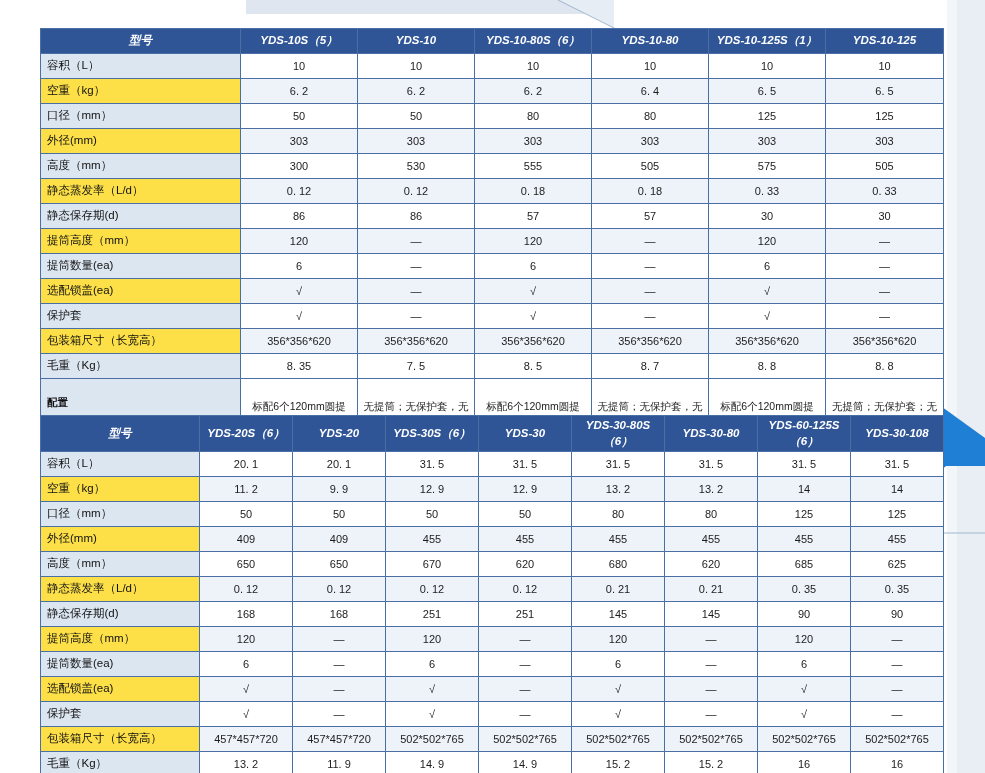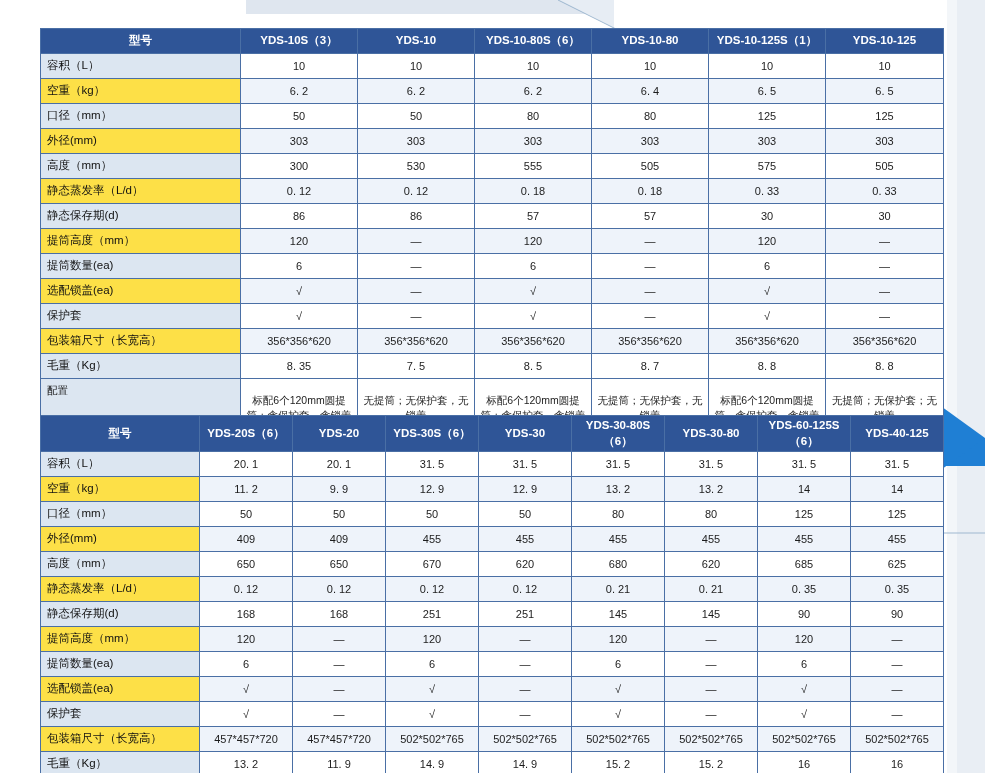--- a/index.html
+++ b/index.html
@@ -85,20 +85,21 @@
     text-align: center;
     vertical-align: middle;
     line-height: 1.35;
   }
   table.spec thead th {
     background: #2f5597;
     color: #ffffff;
     font-weight: bold;
     height: 20px;
     font-size: 11.5px;
+    font-style: italic;
   }
   table.spec tbody td.rowhead {
     background: #dce6f1;
     text-align: left;
     padding-left: 6px;
     font-size: 11.5px;
     color: #111;
   }
   table.spec tbody tr.alt td {
     background: #eef3fa;
@@ -111,21 +112,22 @@
     height: 20px;
   }
   table.spec tbody tr.config td {
     height: 52px;
     font-size: 10.5px;
     line-height: 1.45;
     vertical-align: middle;
   }
   table.spec tbody tr.config td.rowhead {
     vertical-align: top;
-    padding-top: 4px;
+    padding-top: 16px;
+    font-weight: bold;
   }
   .t1 { left: 40px; top: 28px; }
   .t2 { left: 40px; top: 415px; }
 </style>
 </head>
 <body>
 
 <div class="page">
 
   <div class="deco-band"></div>
@@ -151,21 +153,21 @@
         <col style="width:117px">
           <col style="width:117px">
           <col style="width:117px">
         <col style="width:117px">
           <col style="width:117px">
           <col style="width:118px">
       </colgroup>
       <thead>
         <tr>
           <th>型号</th>
-          <th>YDS-10S（3）</th>
+          <th>YDS-10S（5）</th>
           <th>YDS-10</th>
           <th>YDS-10-80S（6）</th>
           <th>YDS-10-80</th>
           <th>YDS-10-125S（1）</th>
           <th>YDS-10-125</th>
         </tr>
       </thead>
       <tbody>
         <tr>
           <td class="rowhead">容积（L）</td>
@@ -313,21 +315,21 @@
       <thead>
         <tr>
           <th>型号</th>
           <th>YDS-20S（6）</th>
           <th>YDS-20</th>
           <th>YDS-30S（6）</th>
           <th>YDS-30</th>
           <th>YDS-30-80S（6）</th>
           <th>YDS-30-80</th>
           <th>YDS-60-125S（6）</th>
-          <th>YDS-40-125</th>
+          <th>YDS-30-108</th>
         </tr>
       </thead>
       <tbody>
         <tr>
           <td class="rowhead">容积（L）</td>
           <td>20. 1</td>
           <td>20. 1</td>
           <td>31. 5</td>
           <td>31. 5</td>
           <td>31. 5</td>

